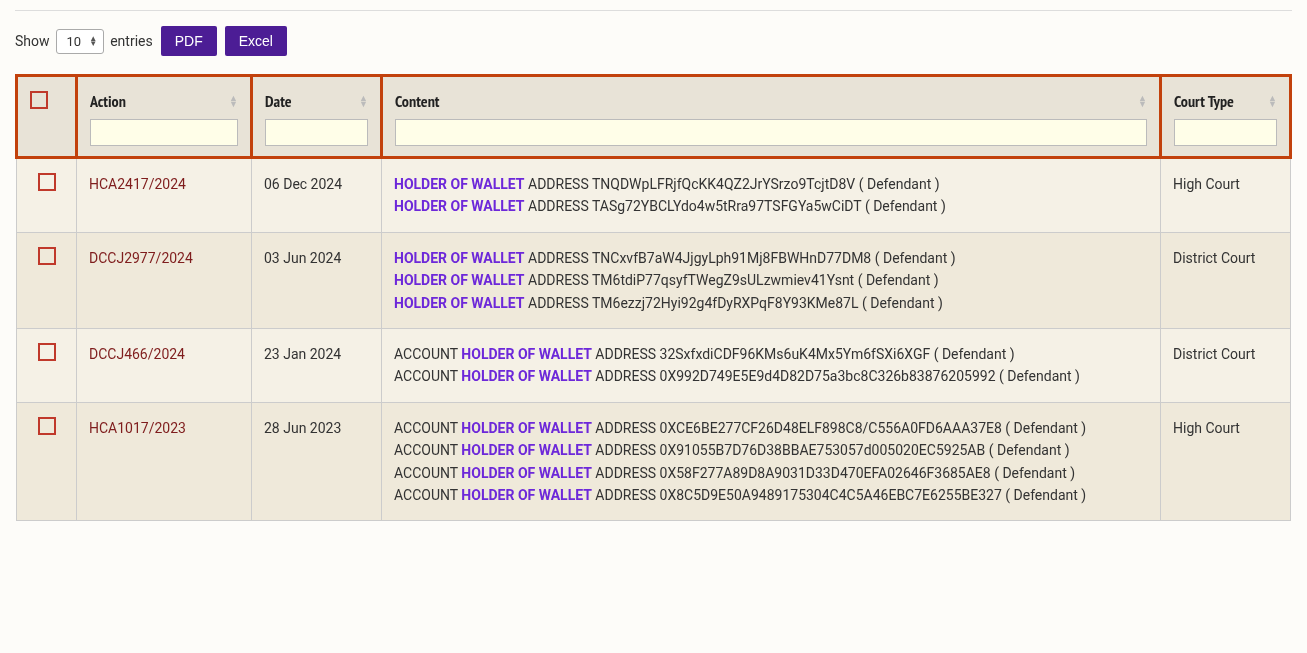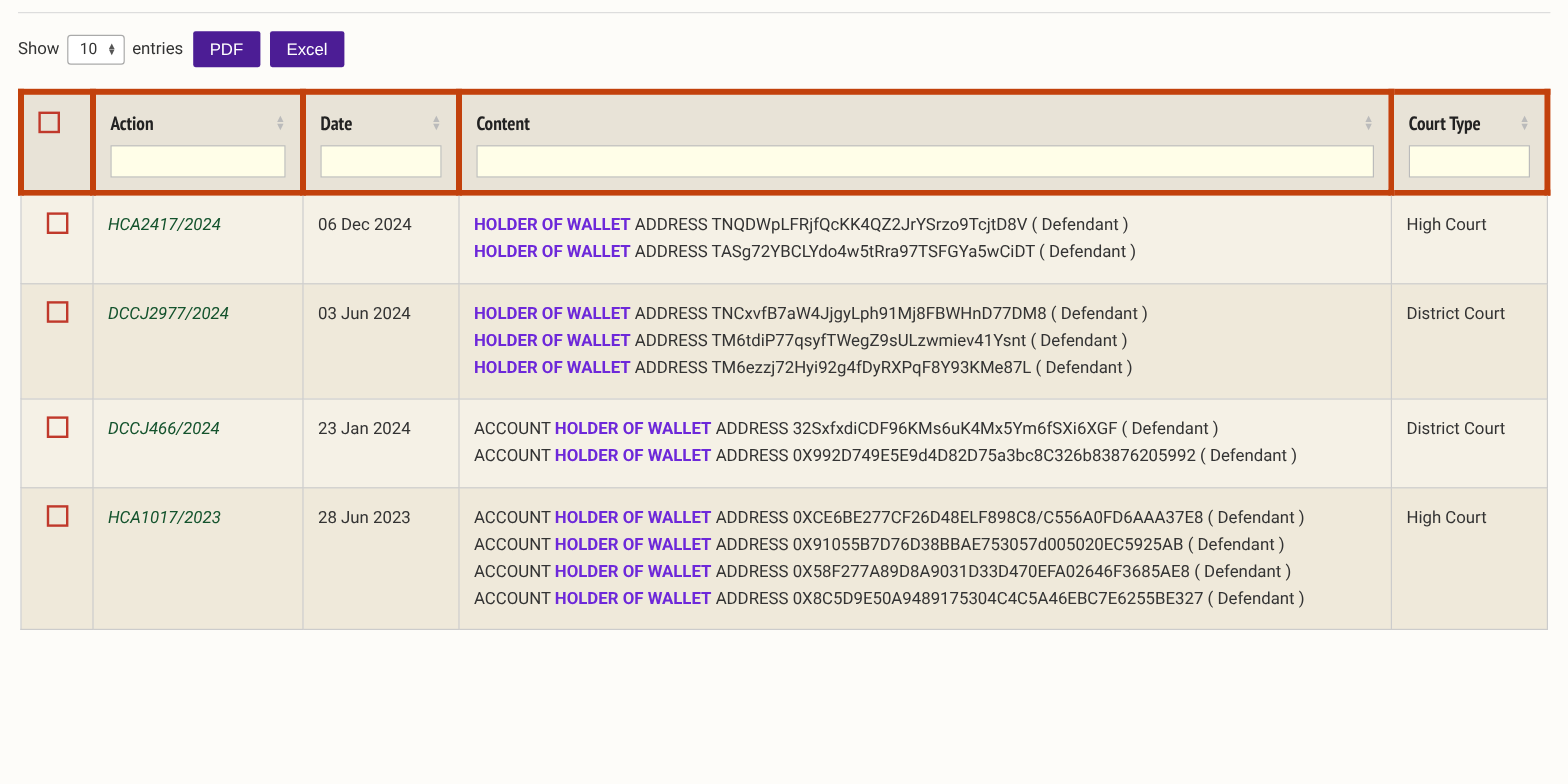--- a/index.html
+++ b/index.html
@@ -79,21 +79,21 @@
   }
   table.data {
     width: 100%;
     border-collapse: collapse;
     border: 1px solid #ccc;
   }
   table.data thead th {
     background: #e8e3d7;
     text-align: left;
     padding: 14px 12px 10px 12px;
-    border: 5px solid #c2410c;
+    border: 3px solid #c2410c;
     vertical-align: top;
     font-family: "PT Sans Narrow", "Arial Narrow", sans-serif;
     font-weight: 600;
     color: #222;
     font-size: 16px;
     position: relative;
     margin-top: 25px;
   }
   .th-inner {
     display: flex;
@@ -133,24 +133,23 @@
   table.data tbody td {
     border: 1px solid #ccc;
     padding: 14px 12px;
     vertical-align: top;
     color: #333;
     line-height: 1.6;
   }
   table.data tbody tr:nth-child(odd) { background: #f5f1e6; }
   table.data tbody tr:nth-child(even) { background: #efe9da; }
   .action-link {
-    color: #14532d;
+    color: #7f1d1d;
     text-decoration: none;
     cursor: pointer;
-    font-style: italic;
   }
   .highlight {
     color: #6d28d9;
     font-weight: 700;
   }
   .col-action { width: 175px; }
   .col-date { width: 130px; }
   .col-court { width: 130px; }
 </style>
 </head>

